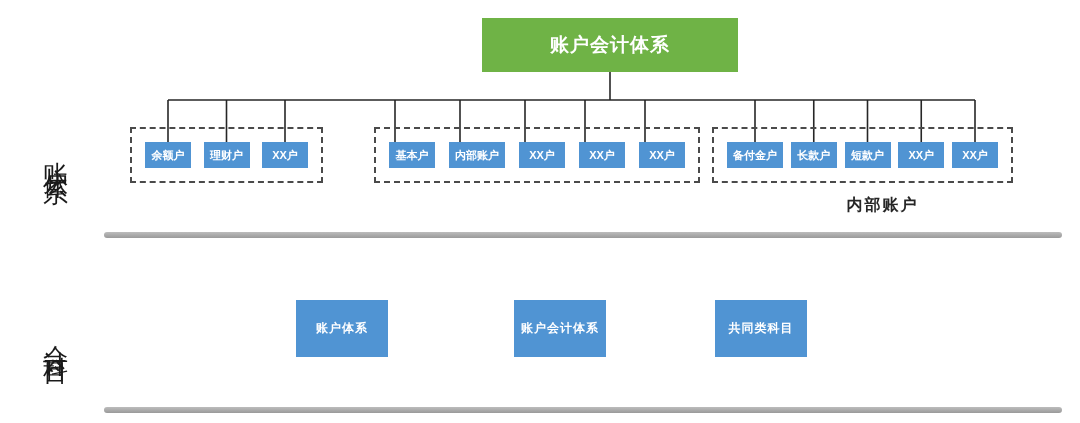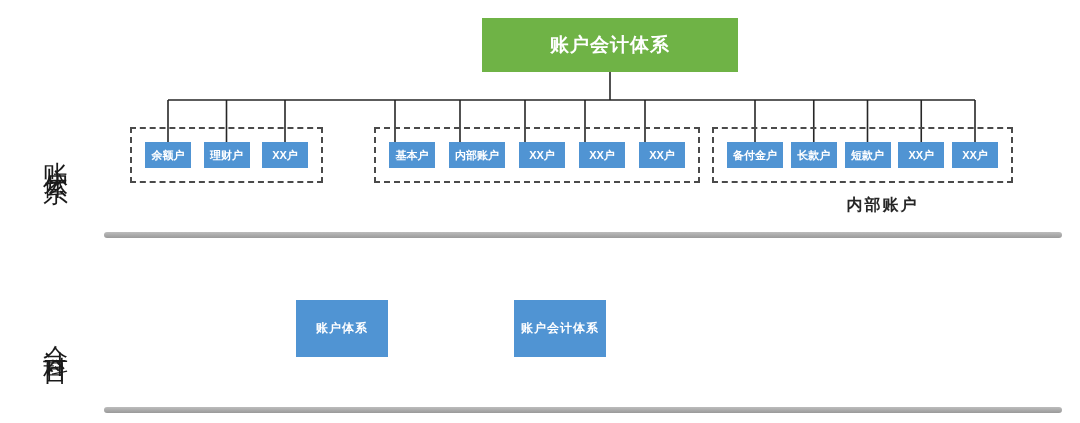--- a/index.html
+++ b/index.html
@@ -160,14 +160,15 @@
       <div class="node">XX户</div>
     </div>
 
   <div class="group-label" id="group-label-2">内部账户</div>
 
   <div class="divider" id="divider-top"></div>
   <div class="divider" id="divider-bottom"></div>
 
   <div class="subject-box" id="subject-box-0">账户体系</div>
   <div class="subject-box" id="subject-box-1">账户会计体系</div>
+  <div class="subject-box" id="subject-box-2">共同类科目</div>
 
 </div>
 
 </body></html>

